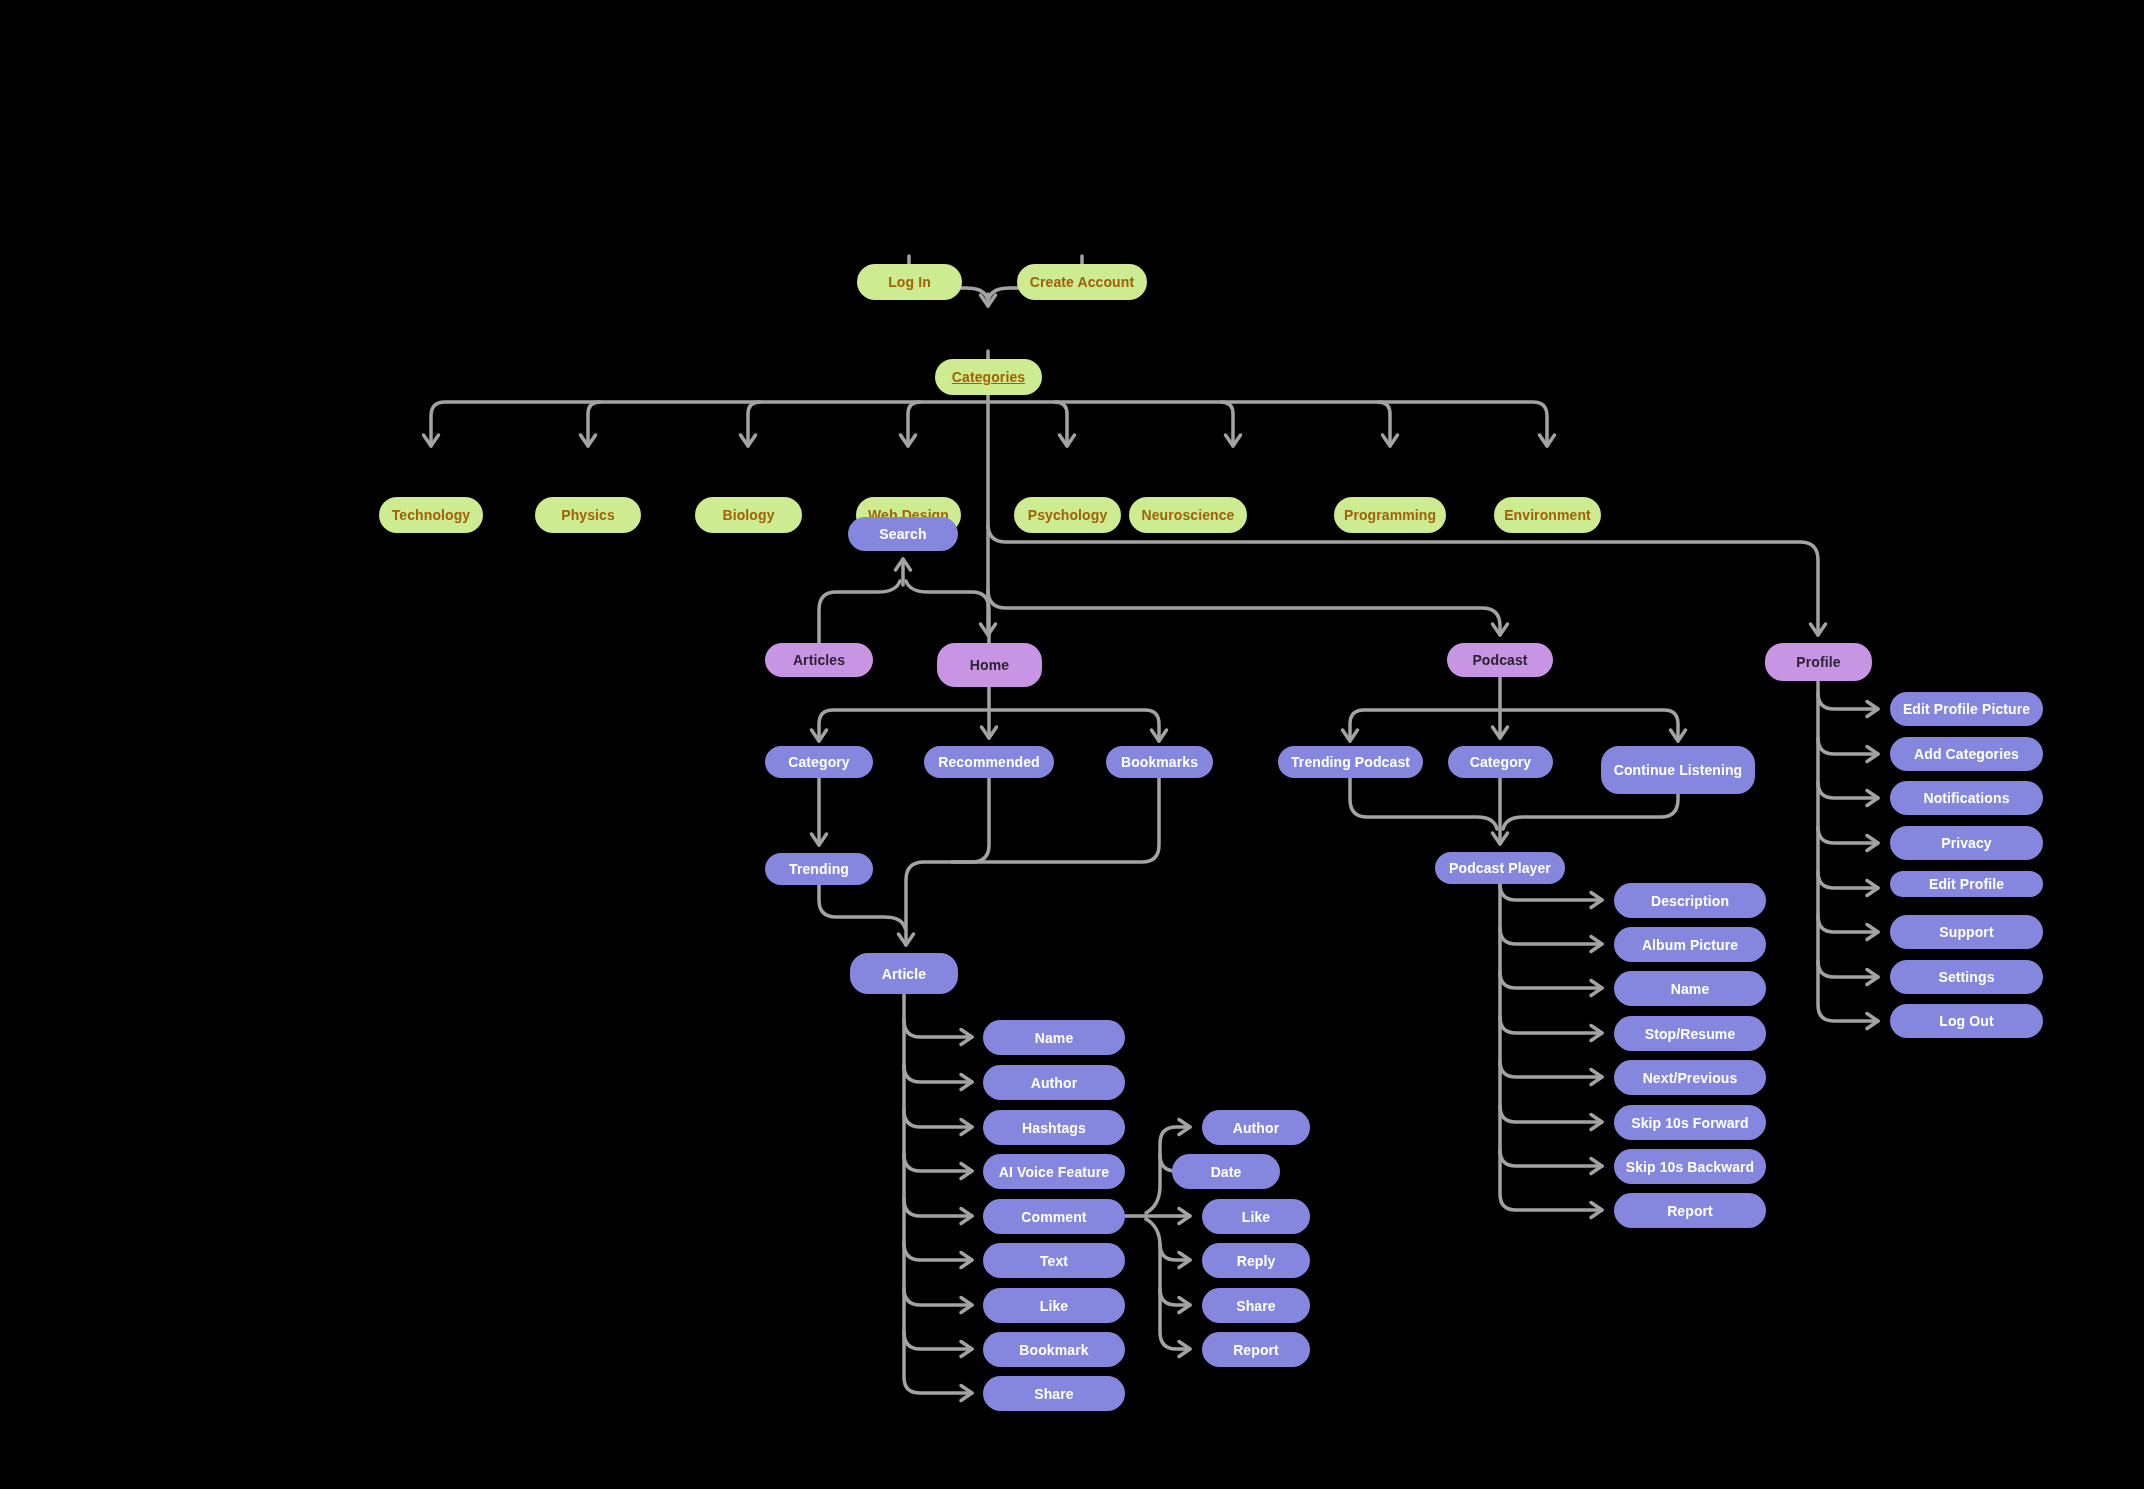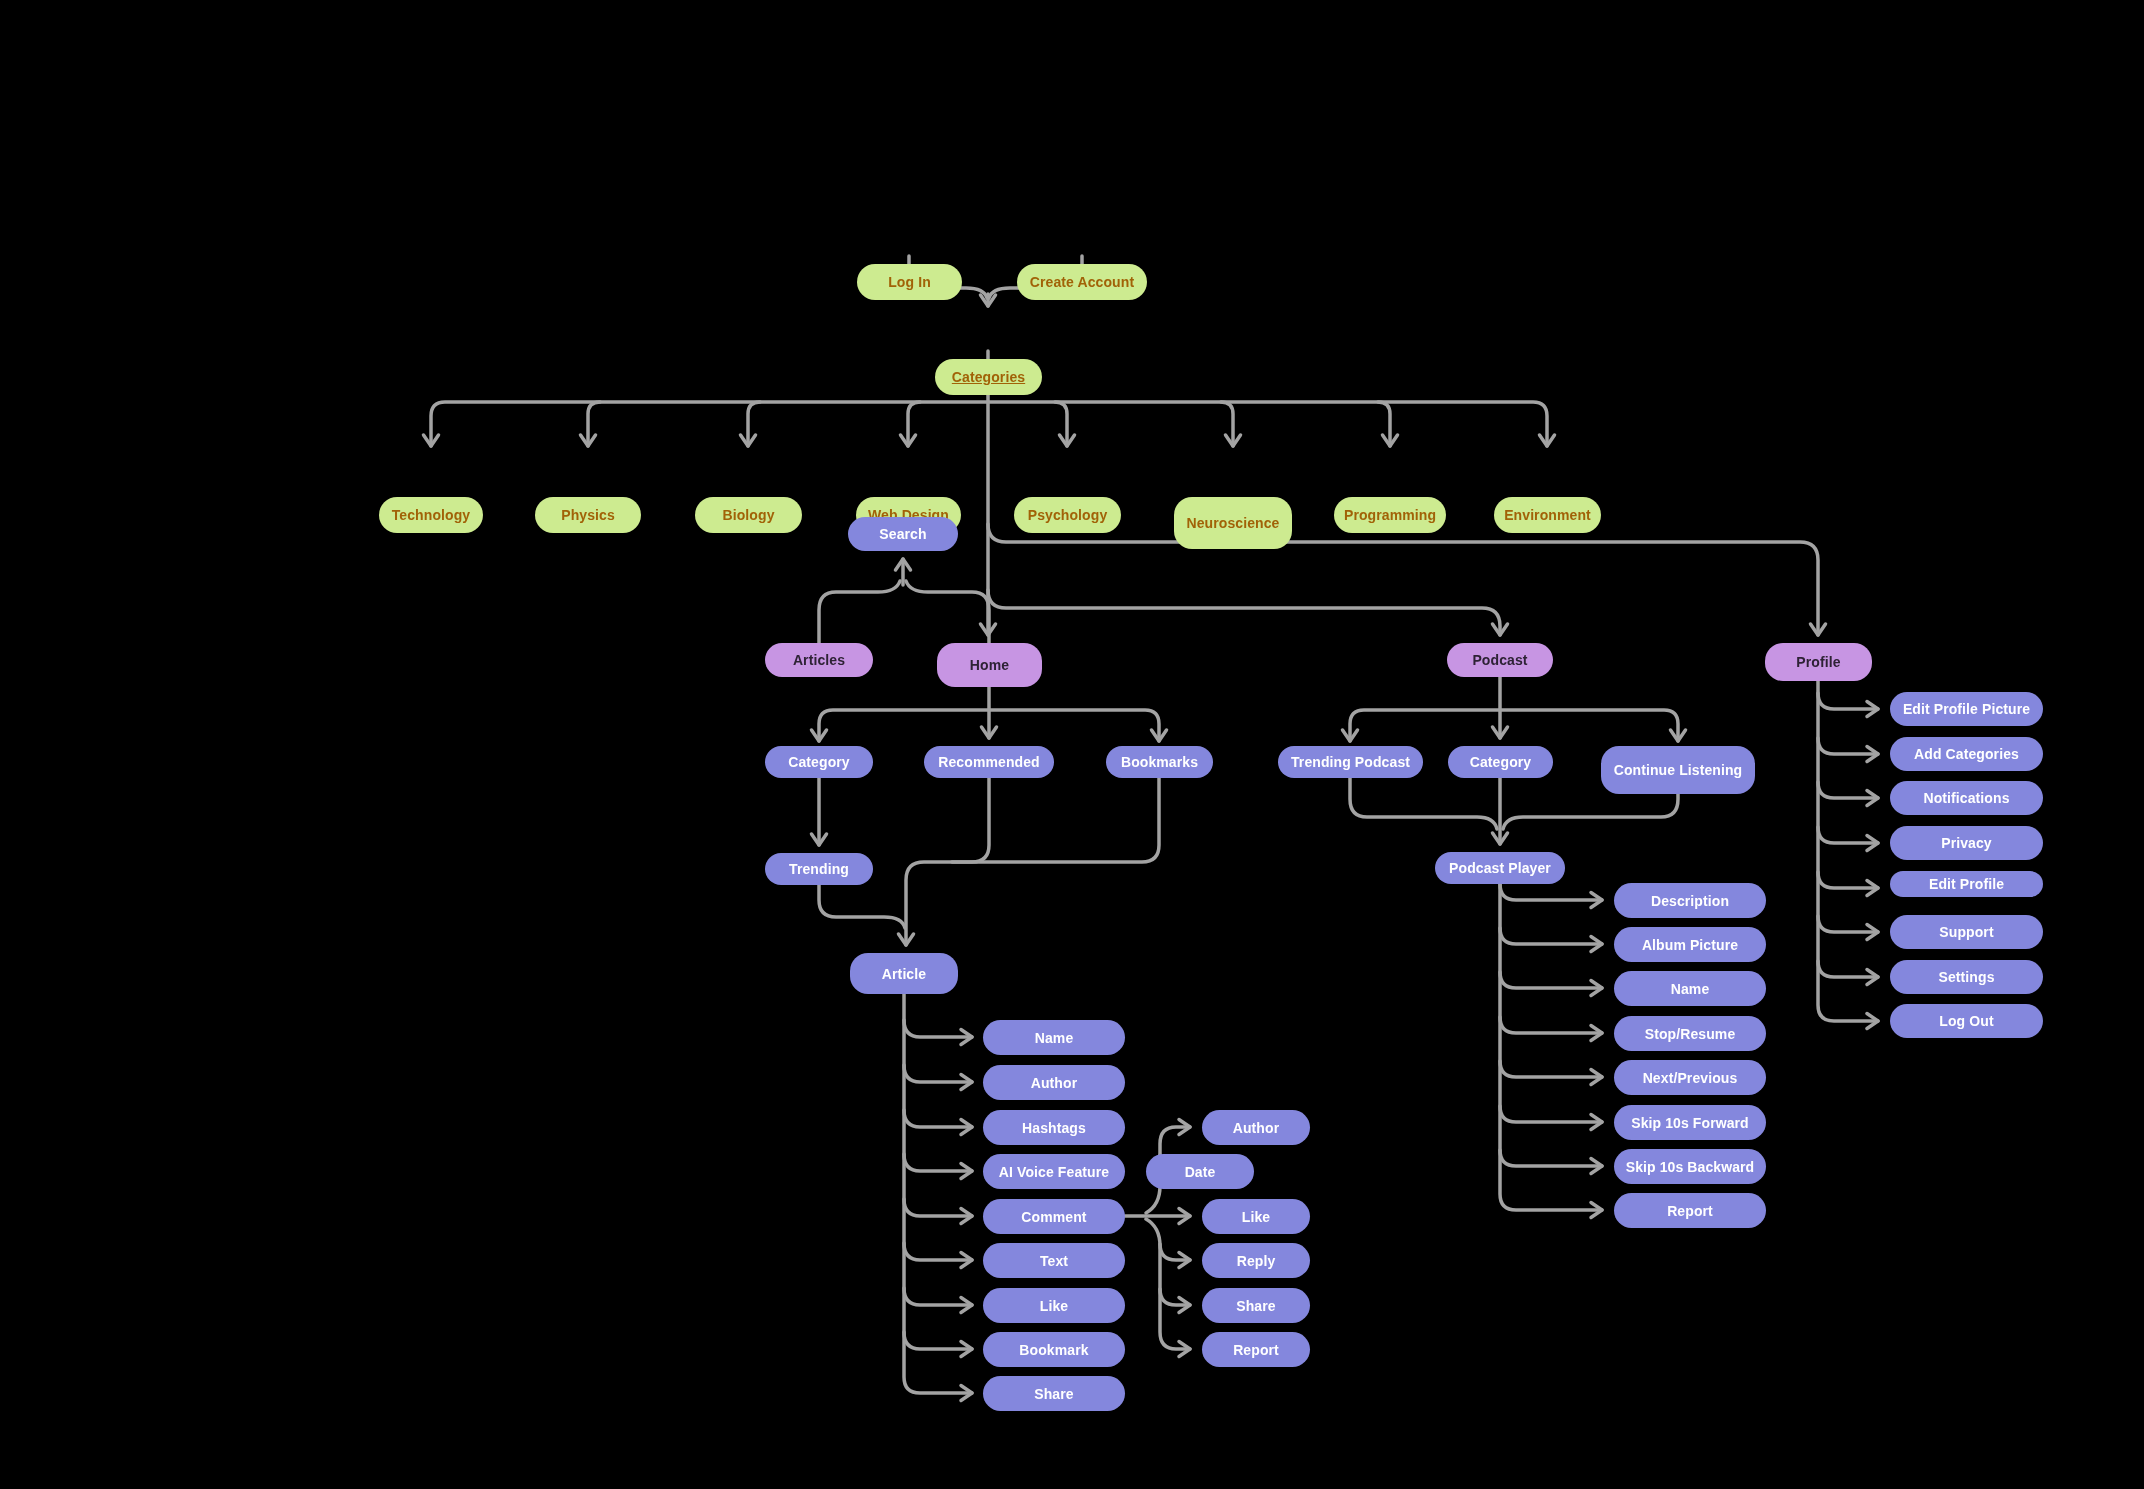--- a/index.html
+++ b/index.html
@@ -107,21 +107,21 @@
       <path d="M1818,961 Q1818,977 1834,977 H1878" fill="none" stroke="#a3a3a3" stroke-width="3.5" stroke-linecap="round" marker-end="url(#arw)"></path>
     </svg>
 <div class="node primary" style="left: 857px; top: 220px; width: 105px; height: 36px;">Log In</div>
     <div class="node primary" style="left: 1017px; top: 220px; width: 130px; height: 36px;">Create Account</div>
     <div class="node primary" style="left: 935px; top: 315px; width: 107px; height: 36px; text-decoration: underline;">Categories</div>
     <div class="node primary" style="left: 379px; top: 453px; width: 104px; height: 36px;">Technology</div>
     <div class="node primary" style="left: 535px; top: 453px; width: 106px; height: 36px;">Physics</div>
     <div class="node primary" style="left: 695px; top: 453px; width: 107px; height: 36px;">Biology</div>
     <div class="node primary" style="left: 856px; top: 453px; width: 105px; height: 36px;">Web Design</div>
     <div class="node primary" style="left: 1014px; top: 453px; width: 107px; height: 36px;">Psychology</div>
-    <div class="node primary" style="left: 1174px; top: 453px; width: 118px; height: 52px;">Neuroscience</div>
+    <div class="node primary" style="left: 1129px; top: 453px; width: 118px; height: 36px;">Neuroscience</div>
     <div class="node primary" style="left: 1334px; top: 453px; width: 112px; height: 36px;">Programming</div>
     <div class="node primary" style="left: 1494px; top: 453px; width: 107px; height: 36px;">Environment</div>
     <div class="node secondary" style="left: 765px; top: 643px; width: 108px; height: 34px;">Articles</div>
     <div class="node secondary" style="left: 937px; top: 643px; width: 105px; height: 44px;">Home</div>
     <div class="node secondary" style="left: 1447px; top: 643px; width: 106px; height: 34px;">Podcast</div>
     <div class="node secondary" style="left: 1765px; top: 643px; width: 107px; height: 38px;">Profile</div>
     <div class="node tertiary" style="left: 848px; top: 517px; width: 110px; height: 34px;">Search</div>
     <div class="node tertiary" style="left: 765px; top: 746px; width: 108px; height: 32px;">Category</div>
     <div class="node tertiary" style="left: 924px; top: 746px; width: 130px; height: 32px;">Recommended</div>
     <div class="node tertiary" style="left: 1106px; top: 746px; width: 107px; height: 32px;">Bookmarks</div>
@@ -130,21 +130,21 @@
     <div class="node tertiary" style="left: 983px; top: 1020px; width: 142px; height: 35px;">Name</div>
     <div class="node tertiary" style="left: 983px; top: 1065px; width: 142px; height: 35px;">Author</div>
     <div class="node tertiary" style="left: 983px; top: 1110px; width: 142px; height: 35px;">Hashtags</div>
     <div class="node tertiary" style="left: 983px; top: 1154px; width: 142px; height: 35px;">AI Voice Feature</div>
     <div class="node tertiary" style="left: 983px; top: 1199px; width: 142px; height: 35px;">Comment</div>
     <div class="node tertiary" style="left: 983px; top: 1243px; width: 142px; height: 35px;">Text</div>
     <div class="node tertiary" style="left: 983px; top: 1288px; width: 142px; height: 35px;">Like</div>
     <div class="node tertiary" style="left: 983px; top: 1332px; width: 142px; height: 35px;">Bookmark</div>
     <div class="node tertiary" style="left: 983px; top: 1376px; width: 142px; height: 35px;">Share</div>
     <div class="node tertiary" style="left: 1202px; top: 1110px; width: 108px; height: 35px;">Author</div>
-    <div class="node tertiary" style="left: 1146px; top: 1154px; width: 108px; height: 35px;">Date</div>
+    <div class="node tertiary" style="left: 1172px; top: 1154px; width: 108px; height: 35px;">Date</div>
     <div class="node tertiary" style="left: 1202px; top: 1199px; width: 108px; height: 35px;">Like</div>
     <div class="node tertiary" style="left: 1202px; top: 1243px; width: 108px; height: 35px;">Reply</div>
     <div class="node tertiary" style="left: 1202px; top: 1288px; width: 108px; height: 35px;">Share</div>
     <div class="node tertiary" style="left: 1202px; top: 1332px; width: 108px; height: 35px;">Report</div>
     <div class="node tertiary" style="left: 1278px; top: 746px; width: 145px; height: 32px;">Trending Podcast</div>
     <div class="node tertiary" style="left: 1448px; top: 746px; width: 105px; height: 32px;">Category</div>
     <div class="node tertiary" style="left: 1601px; top: 746px; width: 154px; height: 48px; text-align: right;">Continue Listening</div>
     <div class="node tertiary" style="left: 1435px; top: 852px; width: 130px; height: 32px;">Podcast Player</div>
     <div class="node tertiary" style="left: 1614px; top: 883px; width: 152px; height: 35px;">Description</div>
     <div class="node tertiary" style="left: 1614px; top: 927px; width: 152px; height: 35px;">Album Picture</div>

